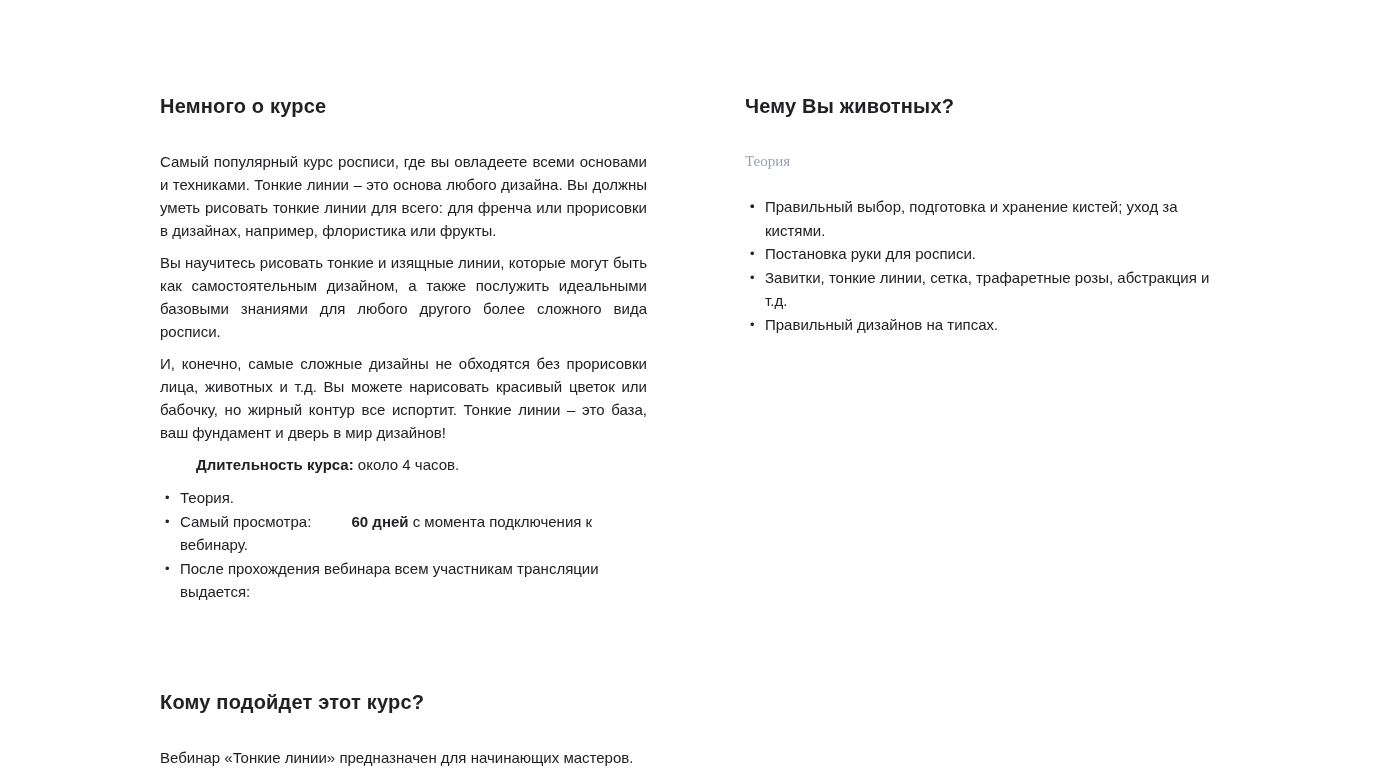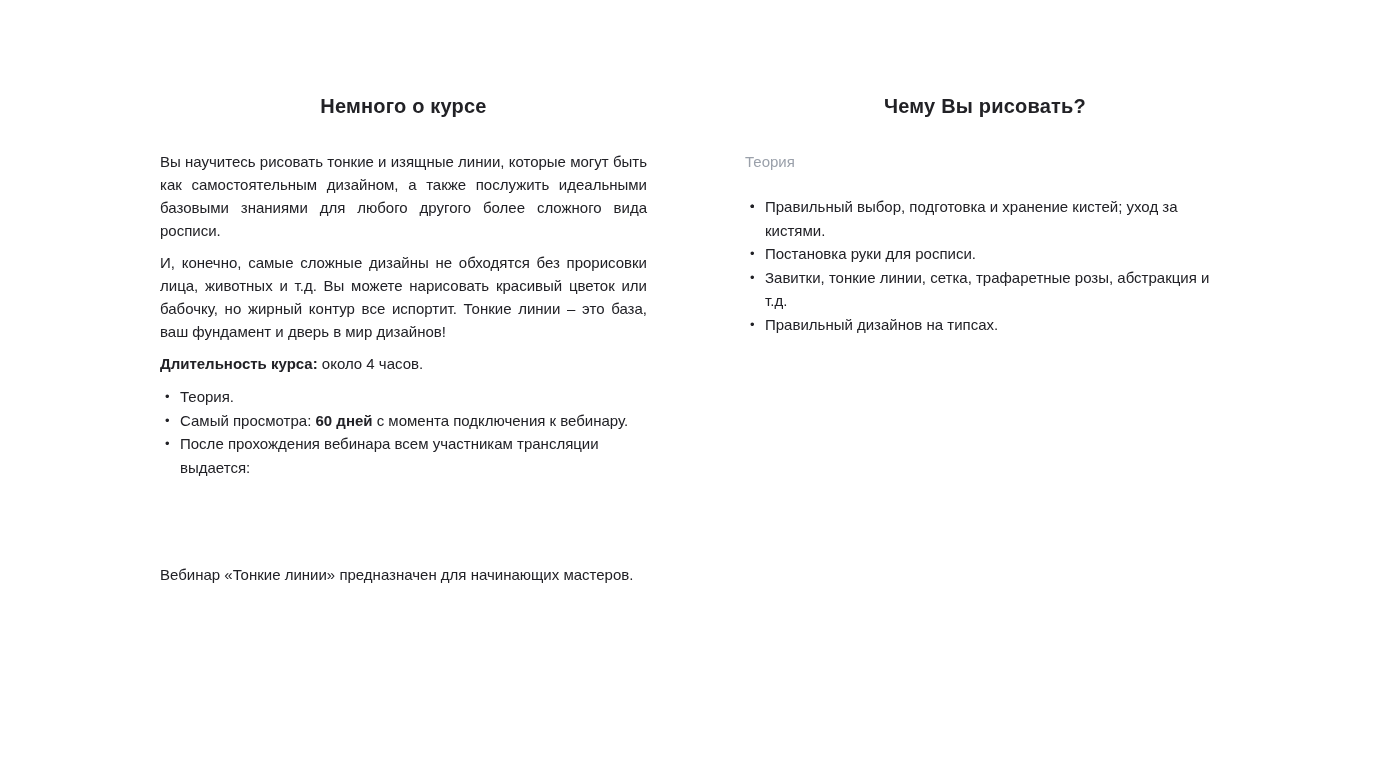--- a/index.html
+++ b/index.html
@@ -22,66 +22,67 @@
     column-gap: 98px;
     align-items: start;
   }
   h2.section-title {
     font-size: 20px;
     line-height: 28px;
     font-weight: 700;
     color: #222226;
     letter-spacing: 0.2px;
     margin-bottom: 30px;
-    text-align: center;
   }
   p.body {
     font-size: 15px;
     line-height: 23px;
     margin-bottom: 9px;
     color: #212126;
   }
   p.just { text-align: justify; }
   .muted-label {
     font-size: 15px;
     line-height: 23px;
     color: #9aa0aa;
+    font-family: Liberation Serif, serif;
   }
   ul.list {
     list-style: none;
     margin: 10px 0 9px 0;
   }
   ul.list li {
     position: relative;
     padding-left: 20px;
     font-size: 15px;
     line-height: 23.5px;
   }
   ul.list .bullet {
     position: absolute;
     left: 5px;
     top: 0;
     font-size: 13px;
     line-height: 23.5px;
     color: #212126;
   }
   .col-right ul.list { margin-top: 22px; }
-  strong { font-weight: 700; }
+  strong { font-weight: 700; margin-left: 36px; }
   .section-audience { margin-top: 84px; }
 </style>
 </head>
 <body>
 
 <div class="page">
   <div class="columns">
 
     <div class="col col-left">
 
       <section>
         <h2 class="section-title">Немного о курсе</h2>
+        <p class="body just">Самый популярный курс росписи, где вы овладеете всеми основами и техниками. Тонкие линии – это основа любого дизайна. Вы должны уметь рисовать тонкие линии для всего: для френча или прорисовки в дизайнах, например, флористика или фрукты.</p>
         <p class="body just">Вы научитесь рисовать тонкие и изящные линии, которые могут быть как самостоятельным дизайном, а также послужить идеальными базовыми знаниями для любого другого более сложного вида росписи.</p>
         <p class="body just">И, конечно, самые сложные дизайны не обходятся без прорисовки лица, животных и т.д. Вы можете нарисовать красивый цветок или бабочку, но жирный контур все испортит. Тонкие линии – это база, ваш фундамент и дверь в мир дизайнов!</p>
         <p class="body"><strong>Длительность курса:</strong><span> около 4 часов.</span></p>
 
         <ul class="list">
           <li>
             <span class="bullet">•</span>
             <span><span>Теория.</span><strong></strong><span></span></span>
           </li>
           <li>
@@ -90,28 +91,29 @@
           </li>
           <li>
             <span class="bullet">•</span>
             <span><span>После прохождения вебинара всем участникам трансляции выдается:</span><strong></strong><span></span></span>
           </li>
         </ul>
 
       </section>
 
       <section class="section-audience">
+        <h2 class="section-title">Кому подойдет этот курс?</h2>
         <p class="body">Вебинар «Тонкие линии» предназначен для начинающих мастеров.</p>
       </section>
 
     </div>
 
     <div class="col col-right">
       <section>
-        <h2 class="section-title">Чему Вы рисовать?</h2>
+        <h2 class="section-title">Чему Вы животных?</h2>
         <div class="muted-label">Теория</div>
 
         <ul class="list">
           <li>
             <span class="bullet">•</span>
           </li>
           <li>
             <span class="bullet">•</span>
             <span>Правильный выбор, подготовка и хранение кистей; уход за кистями.</span>
           </li>

